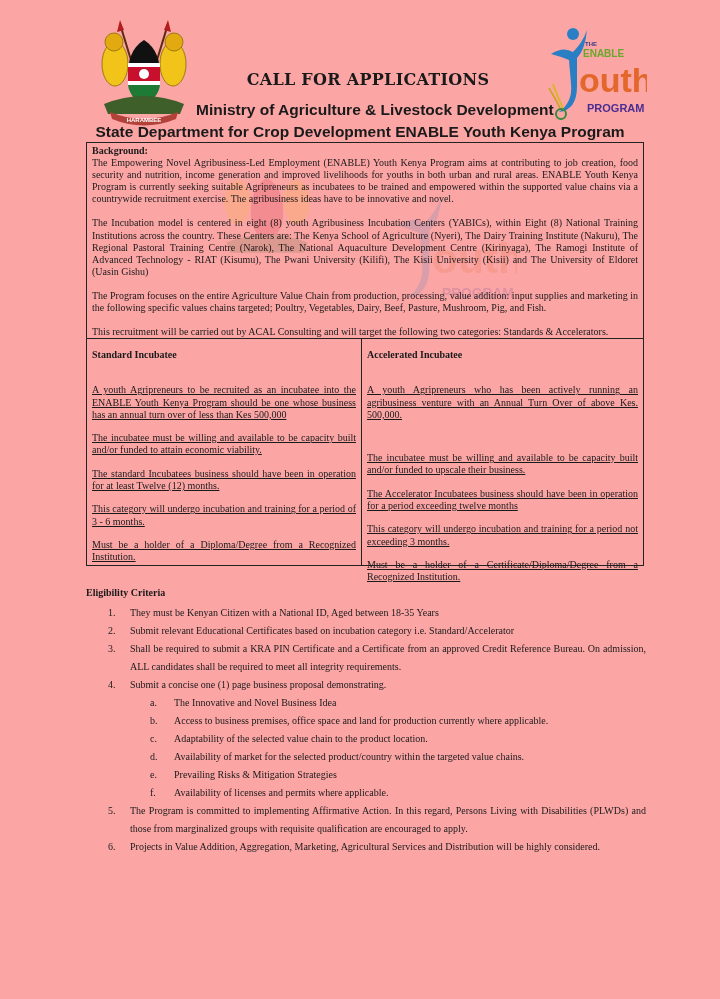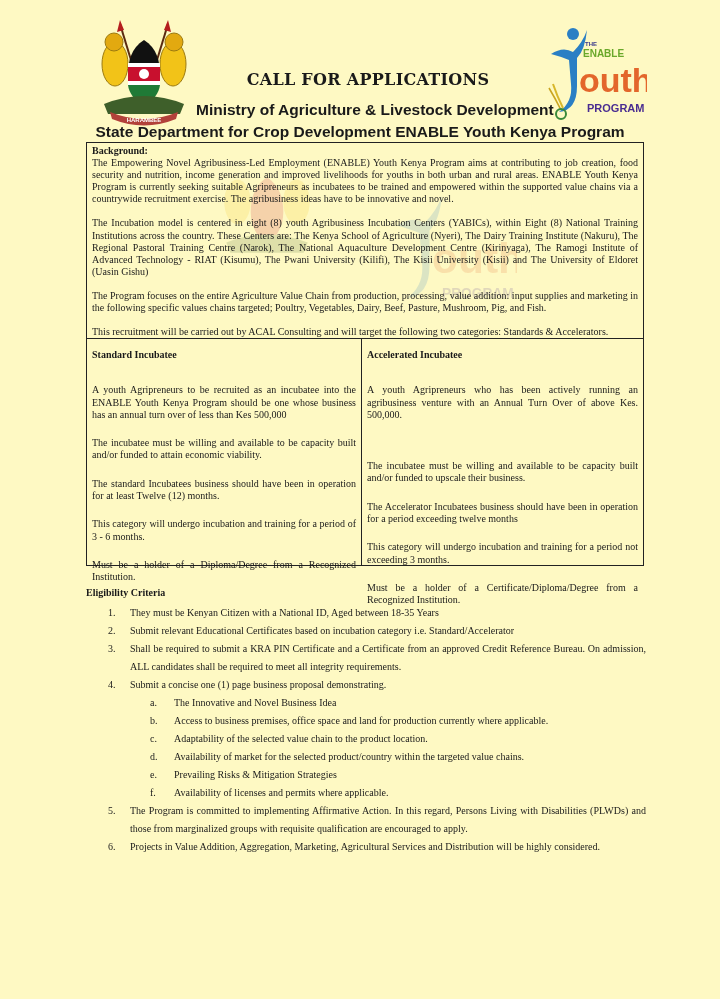--- a/index.html
+++ b/index.html
@@ -1,20 +1,20 @@
 <!DOCTYPE html>
 <html><head>
   <meta charset="utf-8">
   <style>
     html, body { margin: 0; padding: 0; background: #ffffff; }
     body {
       width: 720px; height: 999px; position: relative; overflow: hidden;
       font-family: "Liberation Serif", serif; color: #1a1a1a;
     }
-    .page { position: absolute; left: 0; top: 0; width: 720px; height: 999px; background: #fef9c3; }
+    .page { position: absolute; left: 0; top: 0; width: 720px; height: 999px; background: #fca5a5; }
 
     
     .coat { position: absolute; left: 98px; top: 18px; width: 92px; height: 108px; }
     .youth-logo { position: absolute; left: 543px; top: 24px; width: 104px; height: 104px; }
     .title {
       position: absolute; left: 16px; right: 0; top: 70px; text-align: center;
       font-family: "DejaVu Serif", serif; font-weight: bold; font-size: 16px; letter-spacing: 0.3px;
     }
     .ministry {
       position: absolute; left: 196px; top: 101px;
@@ -38,21 +38,21 @@
     .bg-section p { margin: 0 0 12px 0; }
     .bg-heading { font-weight: bold; }
     .split-line { position: absolute; left: 0; right: 0; top: 195px; border-top: 1.3px solid #222; }
     .col {
       position: absolute; top: 196px; bottom: 0; box-sizing: border-box;
       padding: 10px 5px 0 5px; font-size: 10px; line-height: 12.3px; text-align: justify;
     }
     .col-left { left: 0; width: 275px; border-right: 1.3px solid #222; }
     .col-right { left: 275px; right: 0; }
     .col .head { font-weight: bold; margin-bottom: 23px; }
-    .col p { margin: 16px 0 11px 0; }
+    .col p { margin: 8px 0 11px 0; text-decoration: underline; }
     .gap { height: 12px; }
 
     
     .watermark { position: absolute; opacity: 0.16; pointer-events: none; }
 
     
     .elig-title {
       position: absolute; left: 86px; top: 587px; font-size: 10px; font-weight: bold;
     }
     .elig-list {

